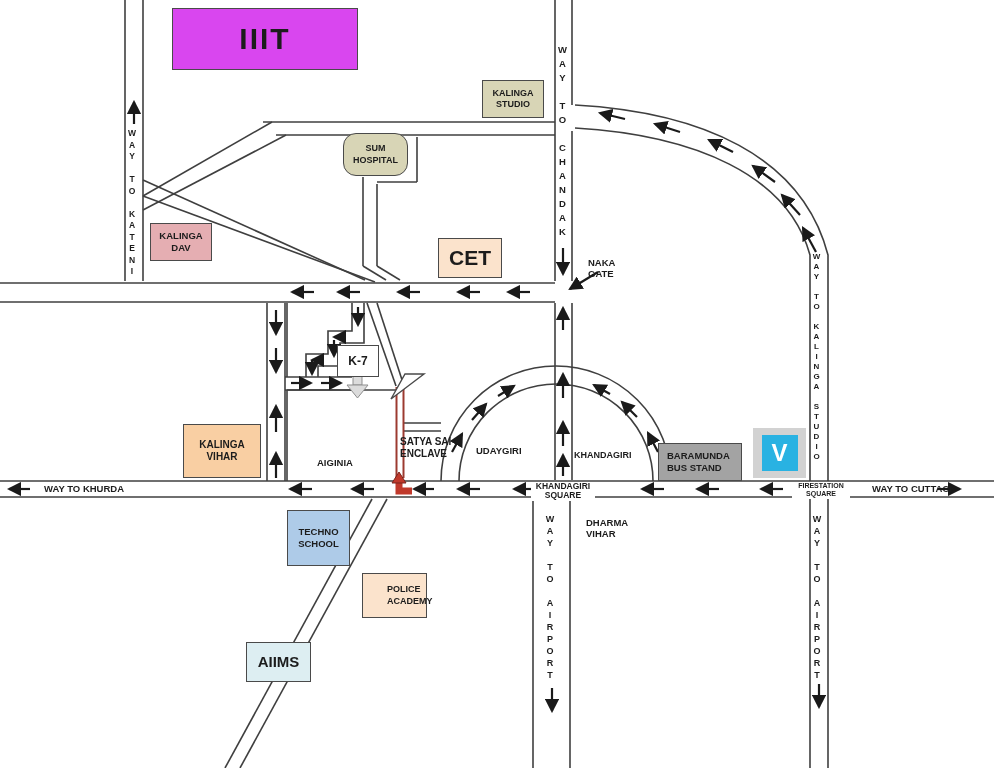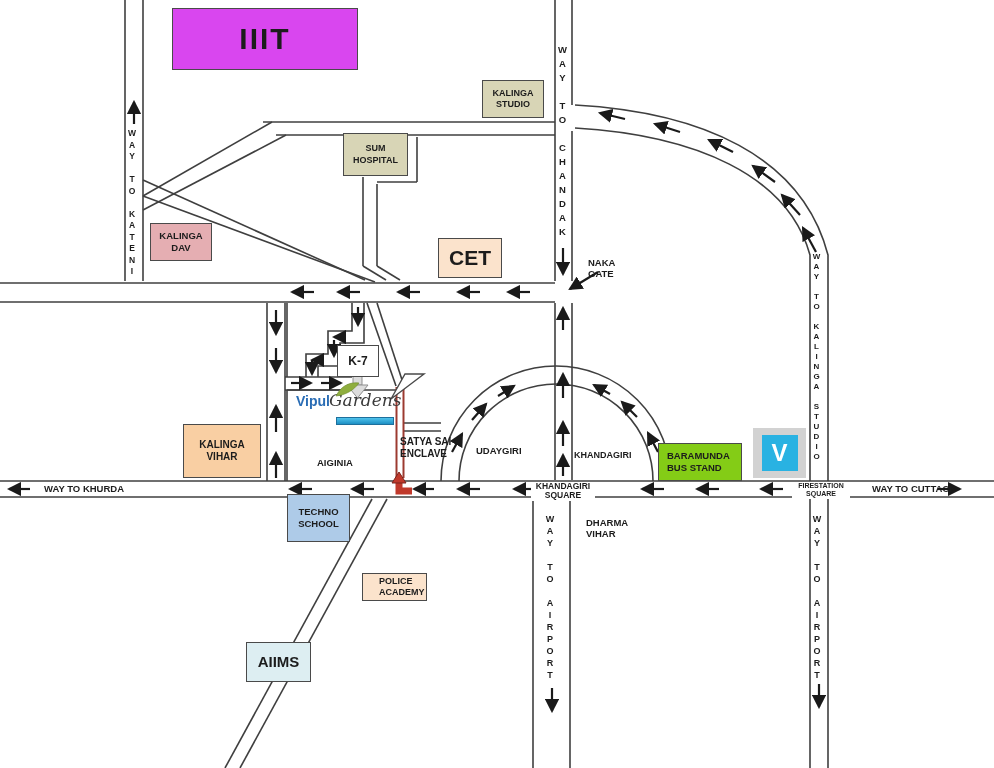--- a/index.html
+++ b/index.html
@@ -10,21 +10,21 @@
   .arr{stroke:#1a1a1a;stroke-width:2.2;fill:none;}
   .box{position:absolute;border:1.6px solid #4a4a4a;display:flex;align-items:center;
        justify-content:center;text-align:center;font-weight:bold;color:#1c1c1c;
        white-space:pre-line;line-height:1.25;box-sizing:border-box;z-index:3;}
   .lbl{position:absolute;font-weight:bold;color:#1c1c1c;white-space:pre-line;
        line-height:1.15;z-index:3;}
   .vlbl{position:absolute;writing-mode:vertical-rl;text-orientation:upright;
         font-weight:bold;color:#1c1c1c;z-index:3;}
   .bg-green{background:#d946ef}.bg-blue{background:#d3ddf0}.bg-tan{background:#d8d5b6}
   .bg-pink{background:#e5aeb2}.bg-cream{background:#fbe3cc}.bg-orange{background:#f9cfa3}
-  .bg-green2{background:#84cc16}.bg-blue2{background:#aecbe8}.bg-paleblue{background:#ddeef2}
+  .bg-green2{background:#a3a3a3}.bg-blue2{background:#aecbe8}.bg-paleblue{background:#ddeef2}
   .white{background:#ffffff}
   #logo{position:absolute;left:296px;top:390px;width:104px;height:40px;z-index:4;}
   #logo .vip{color:#2a6db5;font-weight:bold;font-size:14px;}
   #logo .gar{font-family:"DejaVu Serif",serif;font-style:italic;font-size:17px;
              color:#3a3a3a;margin-left:-1px;}
   #logo .bar{position:absolute;left:40px;top:27px;width:56px;height:6px;
              background:linear-gradient(#4fc3ec,#1d8fc4);border:0.5px solid #1d6f9c;}
   #logo .leaf{position:absolute;left:38px;top:-8px;}
   #vbadge{position:absolute;left:753px;top:428px;width:53px;height:50px;background:#d2d2d2;
           display:flex;align-items:center;justify-content:center;z-index:3;}
@@ -197,41 +197,41 @@
     </g>
     <line class="arr" x1="598" y1="272" x2="570" y2="289" marker-end="url(#ah)"></line>
   </svg>
 
   <div class="box bg-green" style="left:172px;top:8px;width:186px;height:62px;font-size:30px;letter-spacing:2px;">IIIT</div>
 
 
   <div class="box bg-tan" style="left:482px;top:80px;width:62px;height:38px;font-size:9px;">KALINGA
 STUDIO</div>
 
-  <div class="box bg-tan" style="left:343px;top:133px;width:65px;height:43px;font-size:9px;">SUM
+  <div class="box bg-tan" style="left:343px;top:133px;width:65px;height:43px;font-size:9px;border-radius:13px;">SUM
 HOSPITAL</div>
 
   <div class="box bg-pink" style="left:150px;top:223px;width:62px;height:38px;font-size:9.5px;">KALINGA
 DAV</div>
 
   <div class="box bg-cream" style="left:438px;top:238px;width:64px;height:40px;font-size:21px;">CET</div>
 
   <div class="box white" style="left:337px;top:345px;width:42px;height:32px;font-size:12px;">K-7</div>
 
 
   <div class="box bg-orange" style="left:183px;top:424px;width:78px;height:54px;font-size:10px;">KALINGA
 VIHAR</div>
 
   <div class="box bg-green2" style="left:658px;top:443px;width:84px;height:38px;font-size:9.5px;justify-content:flex-start;text-align:left;padding-left:8px;">BARAMUNDA
 BUS STAND</div>
 
-  <div class="box bg-blue2" style="left:287px;top:494px;width:63px;height:48px;font-size:9.5px;">TECHNO
+  <div class="box bg-blue2" style="left:287px;top:510px;width:63px;height:56px;font-size:9.5px;">TECHNO
 SCHOOL</div>
 
-  <div class="box bg-cream" style="left:362px;top:573px;width:65px;height:28px;font-size:9px;justify-content:flex-start;text-align:left;padding-left:16px;">POLICE
+  <div class="box bg-cream" style="left:362px;top:573px;width:65px;height:45px;font-size:9px;justify-content:flex-start;text-align:left;padding-left:24px;">POLICE
 ACADEMY</div>
 
   <div class="box bg-paleblue" style="left:218px;top:642px;width:65px;height:40px;font-size:15px;margin-left:28px;">AIIMS</div>
 
   <div class="lbl" style="left:588px;top:258px;font-size:9.5px;">NAKA
 GATE</div>
 
   <div class="lbl" style="left:400px;top:436px;font-size:10px;">SATYA SAI
 ENCLAVE</div>
 
@@ -257,25 +257,18 @@
   <div class="vlbl" style="left:127px;top:128px;font-size:8.5px;letter-spacing:1.5px;">WAY TO KATENI</div>
 
   <div class="vlbl" style="left:557px;top:44px;font-size:9.5px;letter-spacing:3px;">WAY TO CHANDAK</div>
 
   <div class="vlbl" style="left:812px;top:252px;font-size:8px;letter-spacing:1px;">WAY TO KALINGA STUDIO</div>
 
   <div class="vlbl" style="left:545px;top:514px;font-size:9px;letter-spacing:2px;">WAY TO AIRPORT</div>
 
   <div class="vlbl" style="left:812px;top:514px;font-size:9px;letter-spacing:2px;">WAY TO AIRPORT</div>
 
-  <div id="logo">
-    <svg class="leaf" width="26" height="16" viewBox="0 0 26 16">
-      <path d="M2,14 C8,2 18,0 25,1 C20,8 12,13 2,14 z" fill="#8fae3e" stroke="#6c8a2a" stroke-width="0.6"></path>
-    </svg>
-    <span class="vip">Vipul</span><span class="gar">Gardens</span>
-    <div class="bar"></div>
-  </div>
 
   <div id="vbadge">
     <div class="in">V</div>
   </div>
 
 </div>
 
 </body></html>

